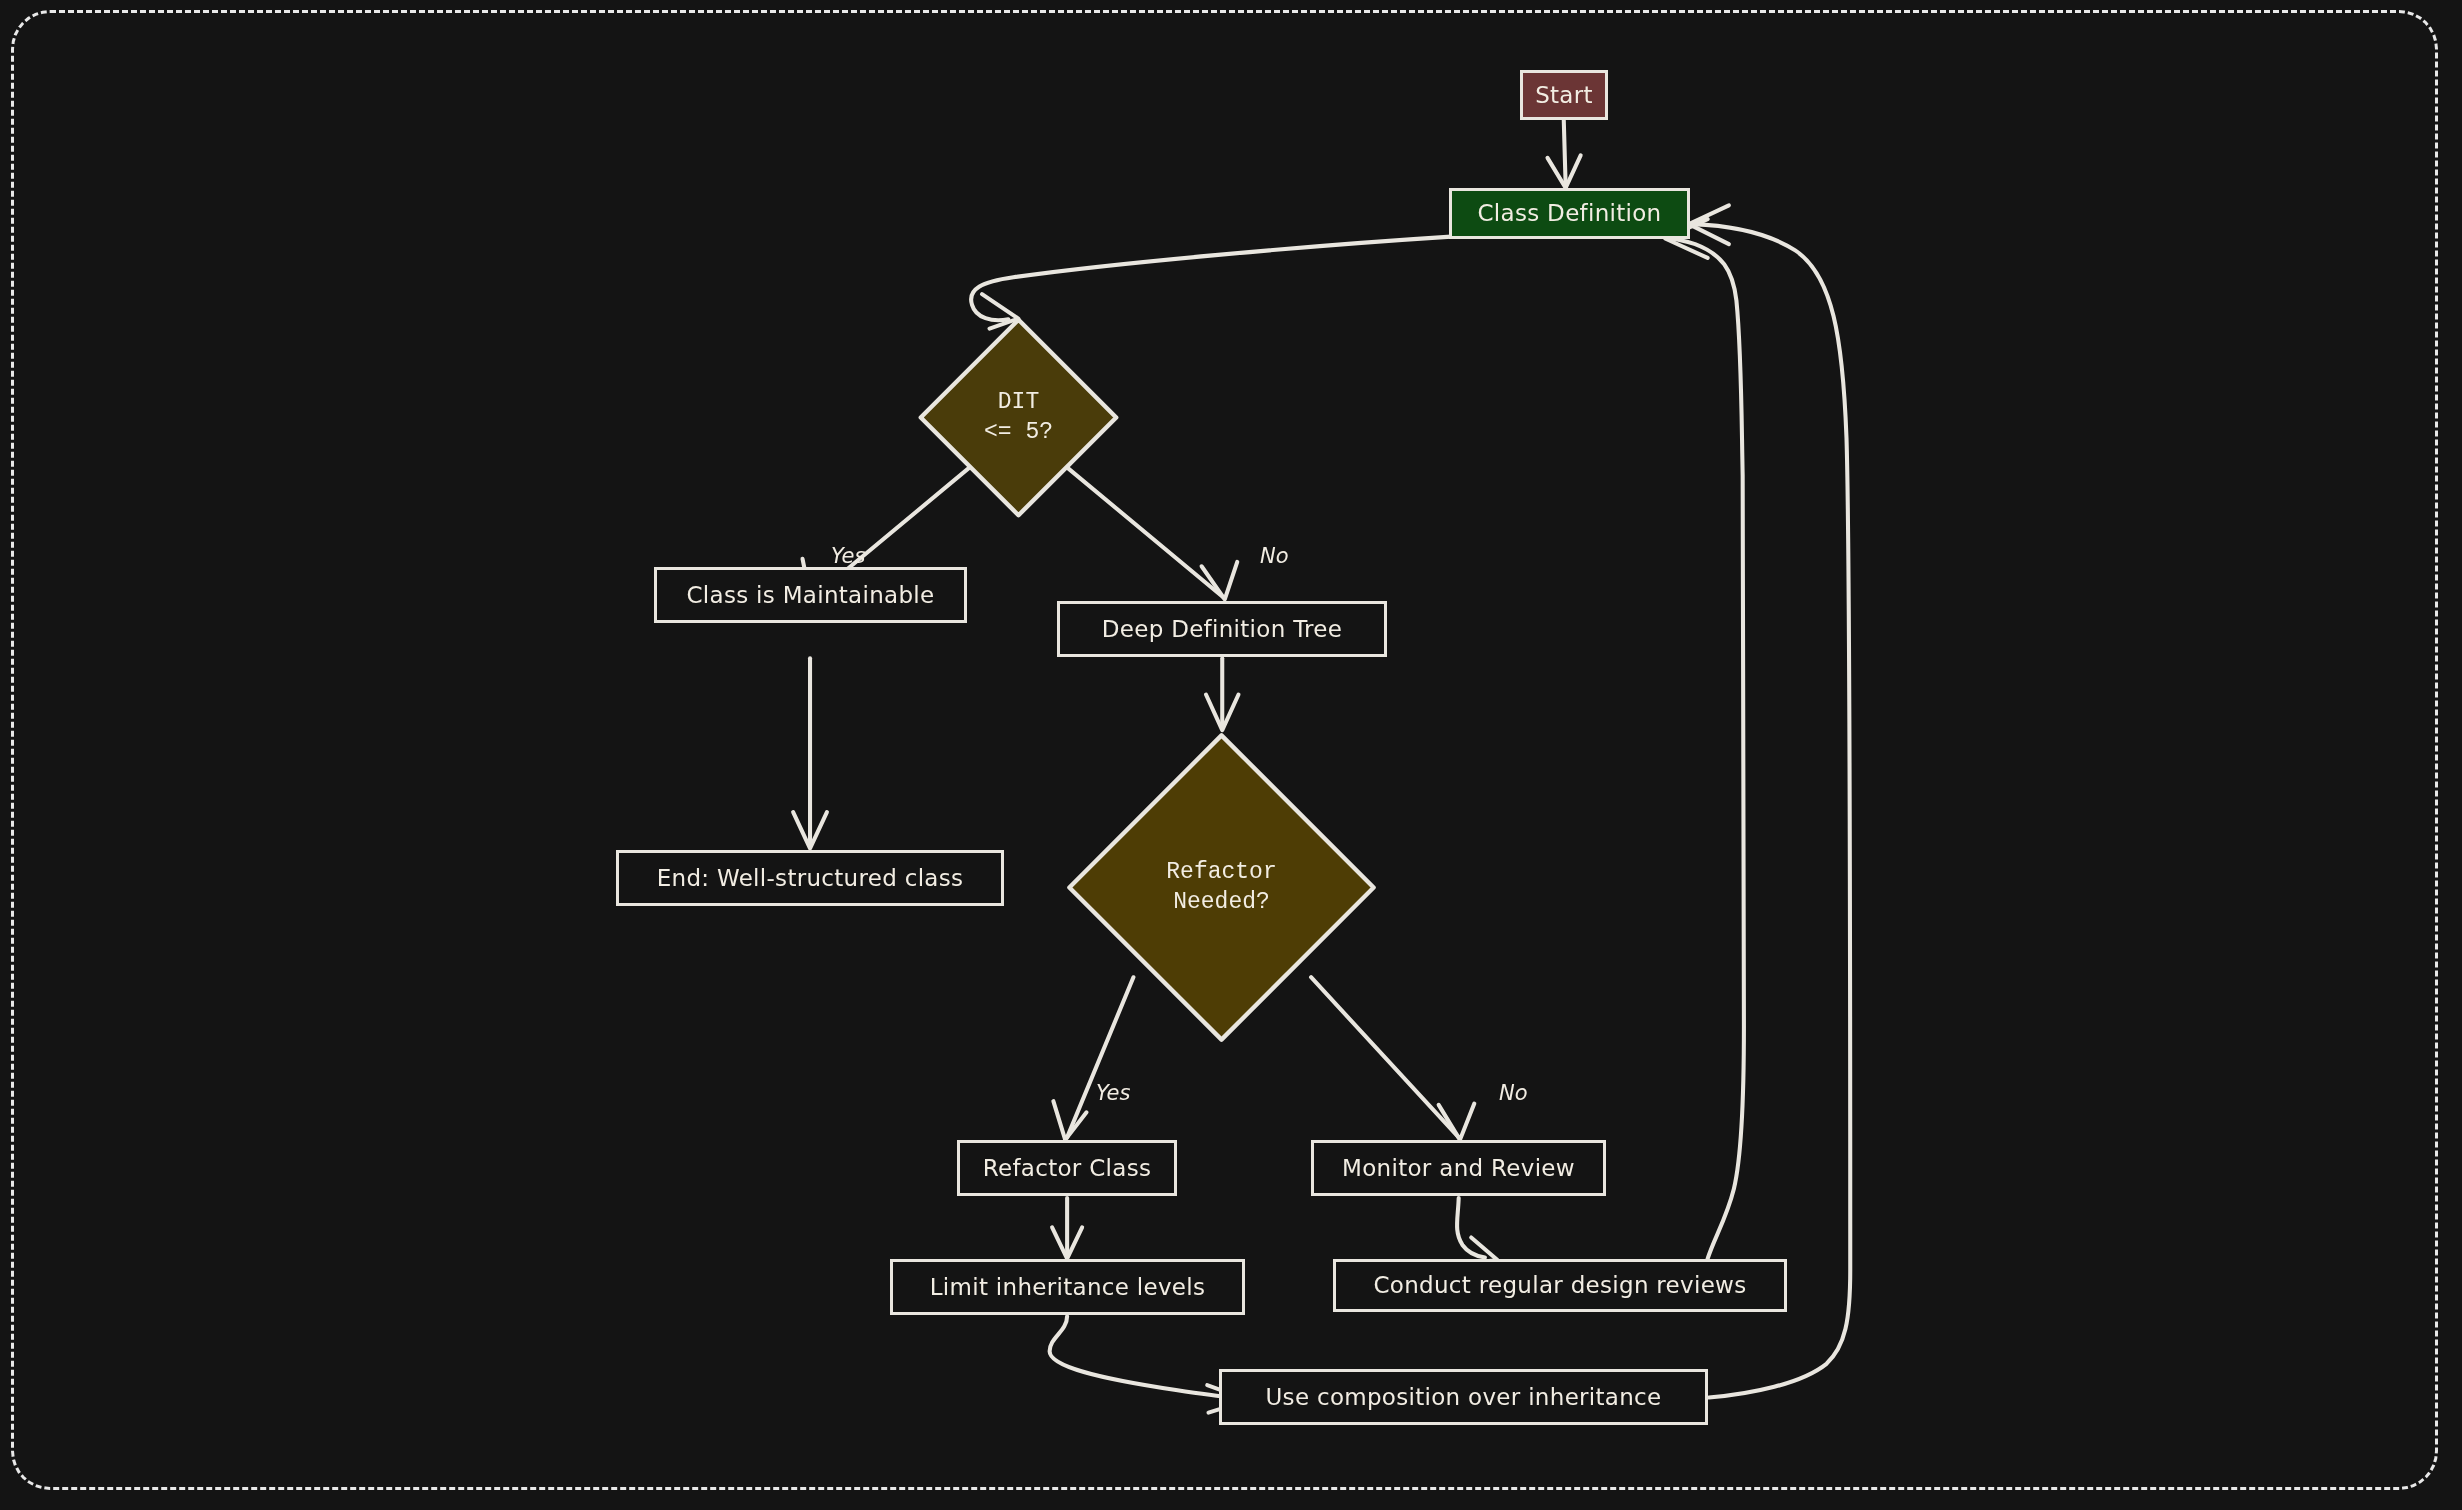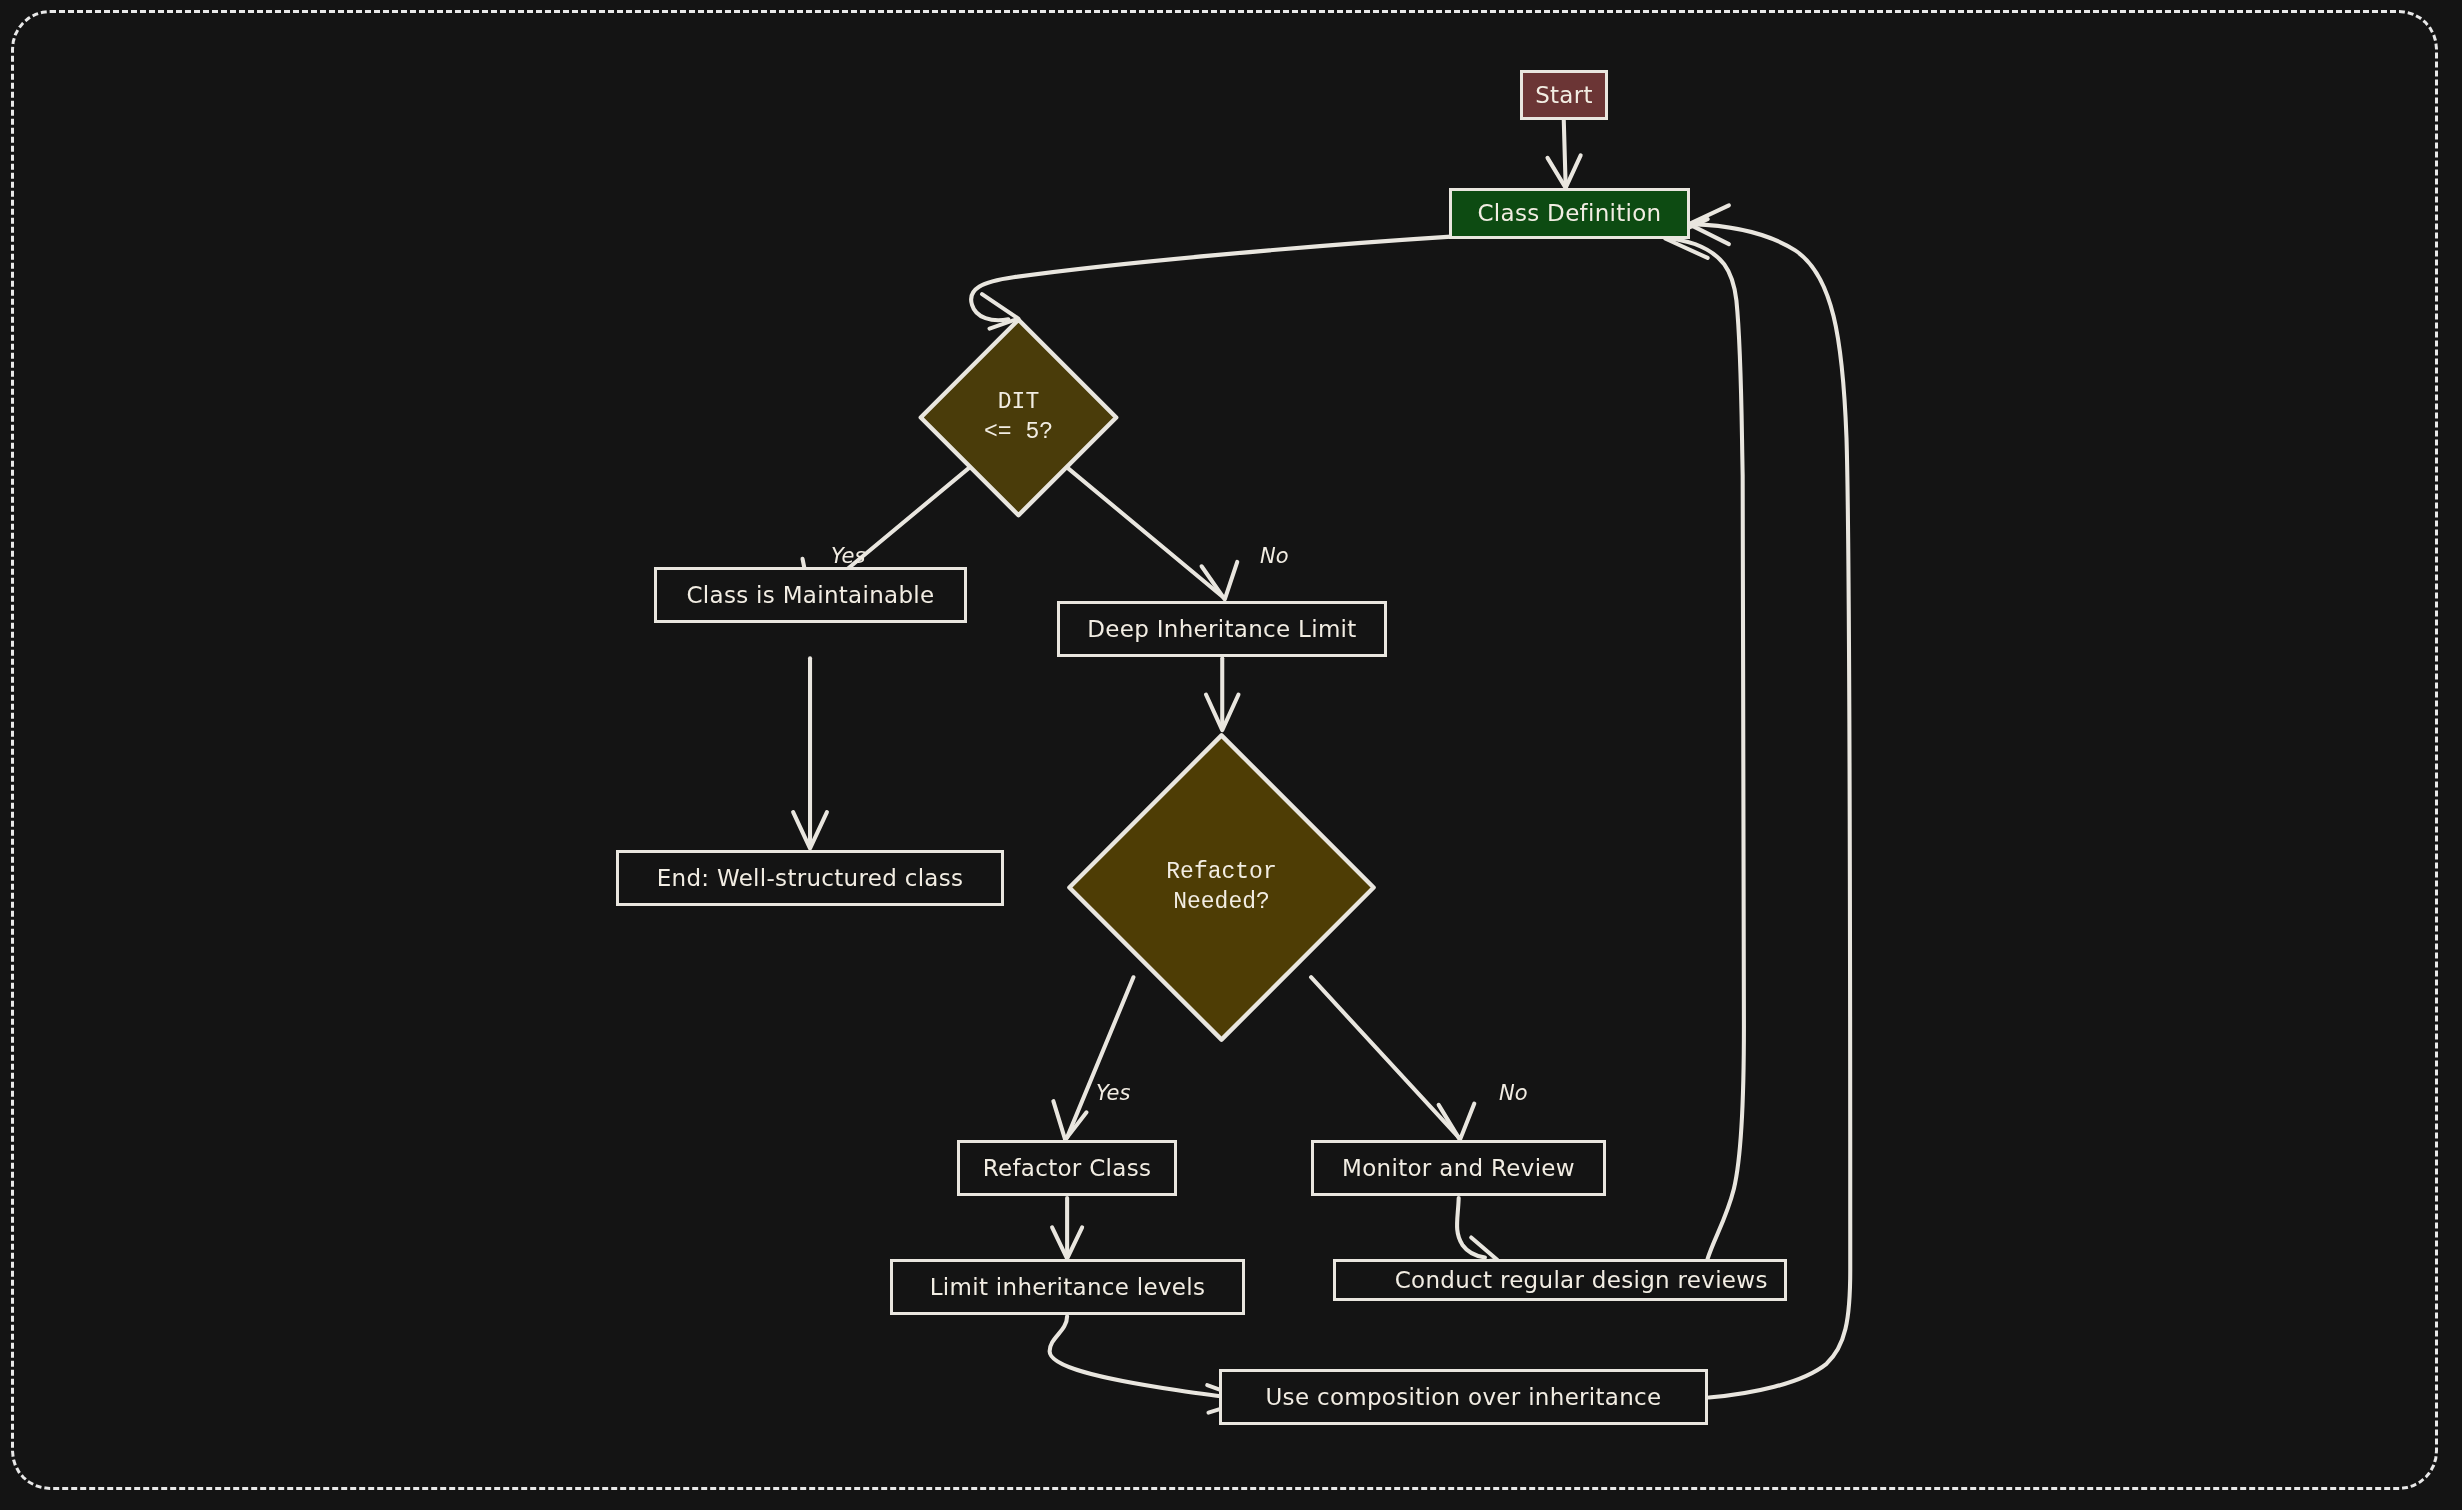--- a/index.html
+++ b/index.html
@@ -189,21 +189,21 @@
     </svg>
     <div class="diamond-label">DIT
 &lt;= 5?</div>
   </div>
 
   <div class="node box" style="left:654px; top:567px; width:313px; height:56px;">
     <span>Class is Maintainable</span>
   </div>
 
   <div class="node box" style="left:1057px; top:601px; width:330px; height:56px;">
-    <span>Deep Inheritance Limit</span>
+    <span>Deep Definition Tree</span>
   </div>
 
   <div class="node box" style="left:616px; top:850px; width:388px; height:56px;">
     <span>End: Well-structured class</span>
   </div>
 
   <div class="diamond-wrap" style="left:1065px; top:731px; width:313px; height:313px;">
     <svg class="diamond-shape" viewBox="0 0 500 500" xmlns="http://www.w3.org/2000/svg">
       <polygon points="250,7 493,250 250,493 7,250" fill="#4e3d05" stroke="#e9e6df" stroke-width="7" stroke-linejoin="round"></polygon>
     </svg>
@@ -216,21 +216,21 @@
   </div>
 
   <div class="node box" style="left:1311px; top:1140px; width:295px; height:56px;">
     <span>Monitor and Review</span>
   </div>
 
   <div class="node box" style="left:890px; top:1259px; width:355px; height:56px;">
     <span>Limit inheritance levels</span>
   </div>
 
-  <div class="node box" style="left:1333px; top:1259px; width:454px; height:42px;justify-content:flex-end;">
+  <div class="node box" style="left:1333px; top:1259px; width:454px; height:53px;">
     <span>Conduct regular design reviews</span>
   </div>
 
   <div class="node box" style="left:1219px; top:1369px; width:489px; height:56px;">
     <span>Use composition over inheritance</span>
   </div>
 
   <div class="edge-label" style="left:783px; top:544px;">Yes</div>
 
   <div class="edge-label" style="left:1212px; top:544px;">No</div>

